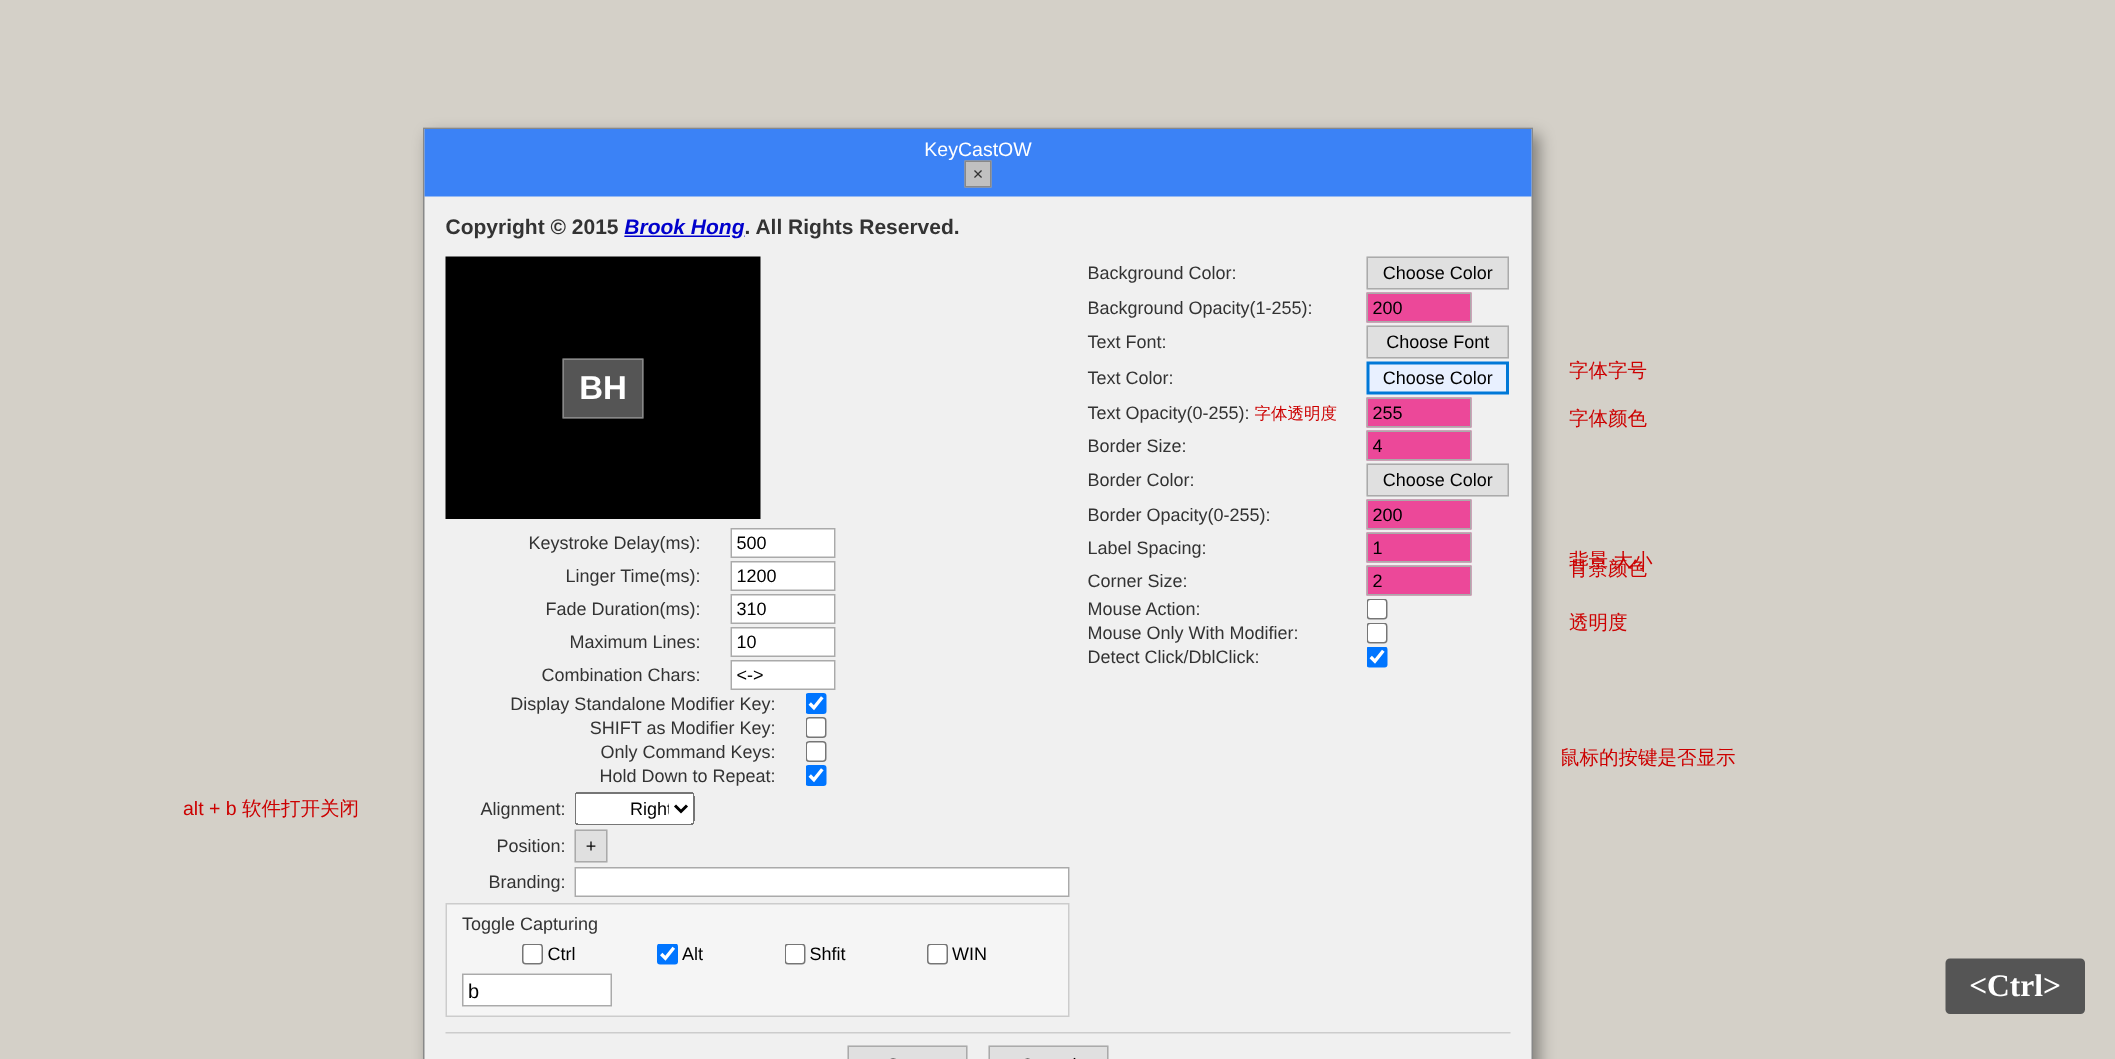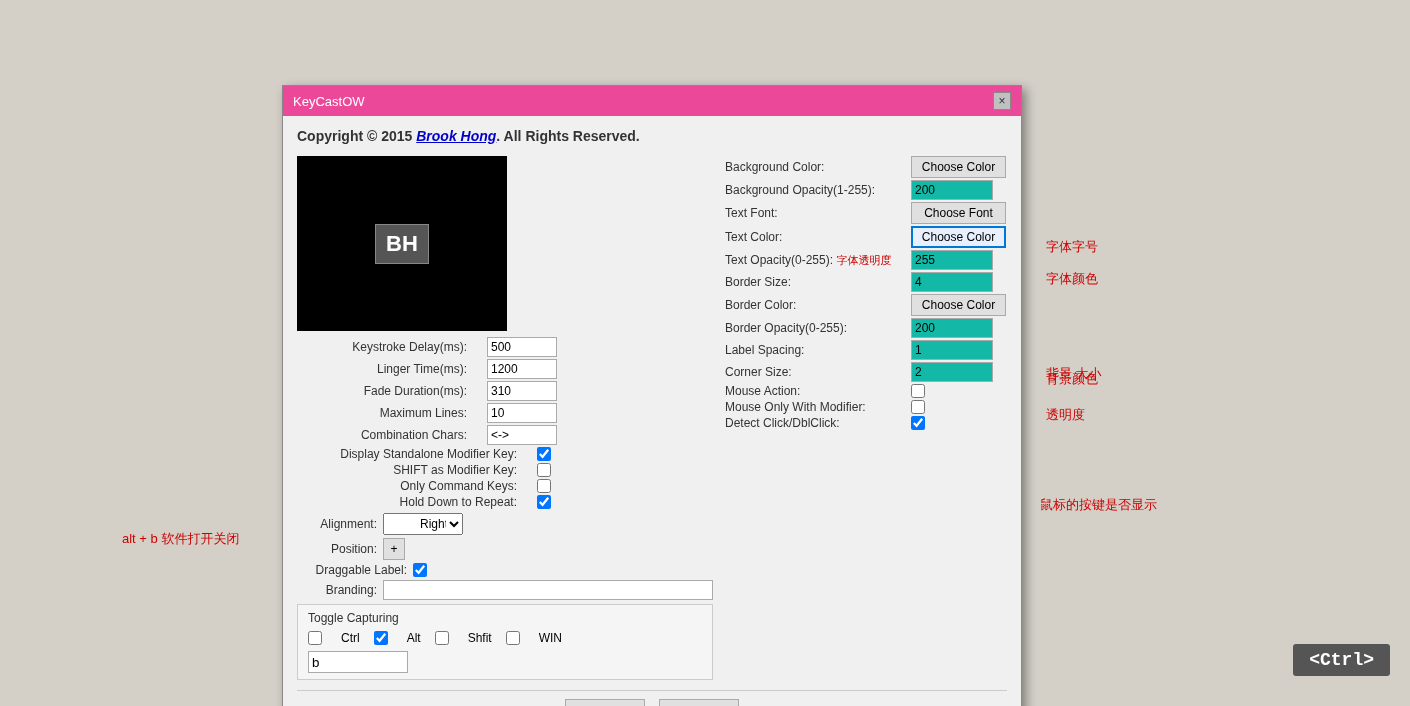--- a/index.html
+++ b/index.html
@@ -25,27 +25,28 @@
       position: absolute;
       top: 85px;
       left: 282px;
       width: 740px;
       background: #f0f0f0;
       border: 1px solid #888;
       box-shadow: 4px 4px 10px rgba(0,0,0,0.4);
     }
 
     .dialog-titlebar {
-      background: #ec4899;
+      background: #3b82f6;
       color: white;
       padding: 6px 10px;
       display: flex;
       justify-content: space-between;
       align-items: center;
       font-size: 13px;
+      flex-direction: column;
     }
 
     .dialog-close-btn {
       background: #c0c0c0;
       border: 1px solid #888;
       width: 18px;
       height: 18px;
       cursor: pointer;
       display: flex;
       align-items: center;
@@ -148,26 +149,26 @@
       cursor: pointer;
       font-size: 12px;
     }
 
     .color-btn.active-border {
       border: 2px solid #0078d7;
       background: #e8f0ff;
     }
 
     .right-input {
-      width: 82px;
+      width: 70px;
       height: 20px;
       border: 1px solid #aaa;
       padding: 1px 3px;
       font-size: 12px;
-      background: #14b8a6;
+      background: #ec4899;
     }
 
     .right-checkbox {
       width: 16px;
       height: 16px;
     }
 
     .alignment-row {
       display: flex;
       align-items: center;
@@ -214,21 +215,22 @@
 
     .toggle-checkboxes {
       display: flex;
       gap: 14px;
       margin-bottom: 6px;
     }
 
     .toggle-check-item {
       display: flex;
       align-items: center;
-      gap: 19px;
+      gap: 3px;
+      margin-left: 40px;
     }
 
     .toggle-input {
       width: 100px;
       height: 22px;
       border: 1px solid #aaa;
       background: white;
       padding: 1px 3px;
     }
 
@@ -258,25 +260,25 @@
       right: 20px;
       display: flex;
       flex-direction: column;
       align-items: flex-end;
       gap: 6px;
     }
 
     .keystroke-box {
       background: #555;
       color: white;
-      font-size: 18px;
+      font-size: 21px;
       font-weight: bold;
       padding: 6px 16px;
       border-radius: 3px;
-      font-family: Liberation Mono, monospace;
+      font-family: Liberation Serif, serif;
     }
 
     
     .two-col {
       display: flex;
       gap: 12px;
     }
 
     .col-left-full {
       flex: 1;
@@ -382,24 +384,20 @@
             <span style="width:80px;text-align:right;color:#333;">Alignment:</span>
             <select style="width:80px;height:22px;">
               <option>Left</option>
               <option>Center</option>
               <option selected="">Right</option>
             </select>
           </div>
           <div class="position-row" style="margin-bottom:3px;">
             <span style="width:80px;text-align:right;color:#333;">Position:</span>
             <button class="small-btn">+</button>
-          </div>
-          <div class="draggable-row" style="margin-bottom:3px;">
-            <span style="width:110px;text-align:right;color:#333;">Draggable Label:</span>
-            <input type="checkbox" checked="" style="">
           </div>
           <div class="branding-row">
             <span style="width:80px;text-align:right;color:#333;">Branding:</span>
             <input type="text" class="branding-input" value="" style="">
           </div>
         </div>
 
         <div class="toggle-box">
           <div class="toggle-title">Toggle Capturing</div>
           <div class="toggle-checkboxes">

